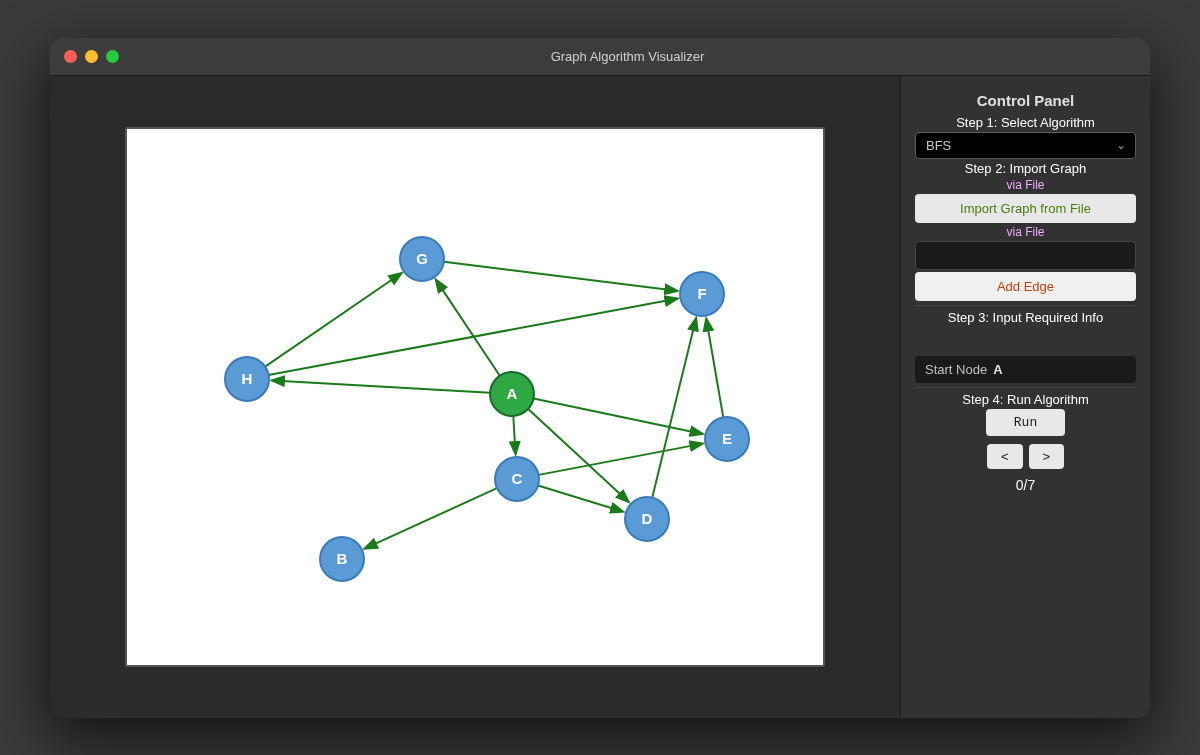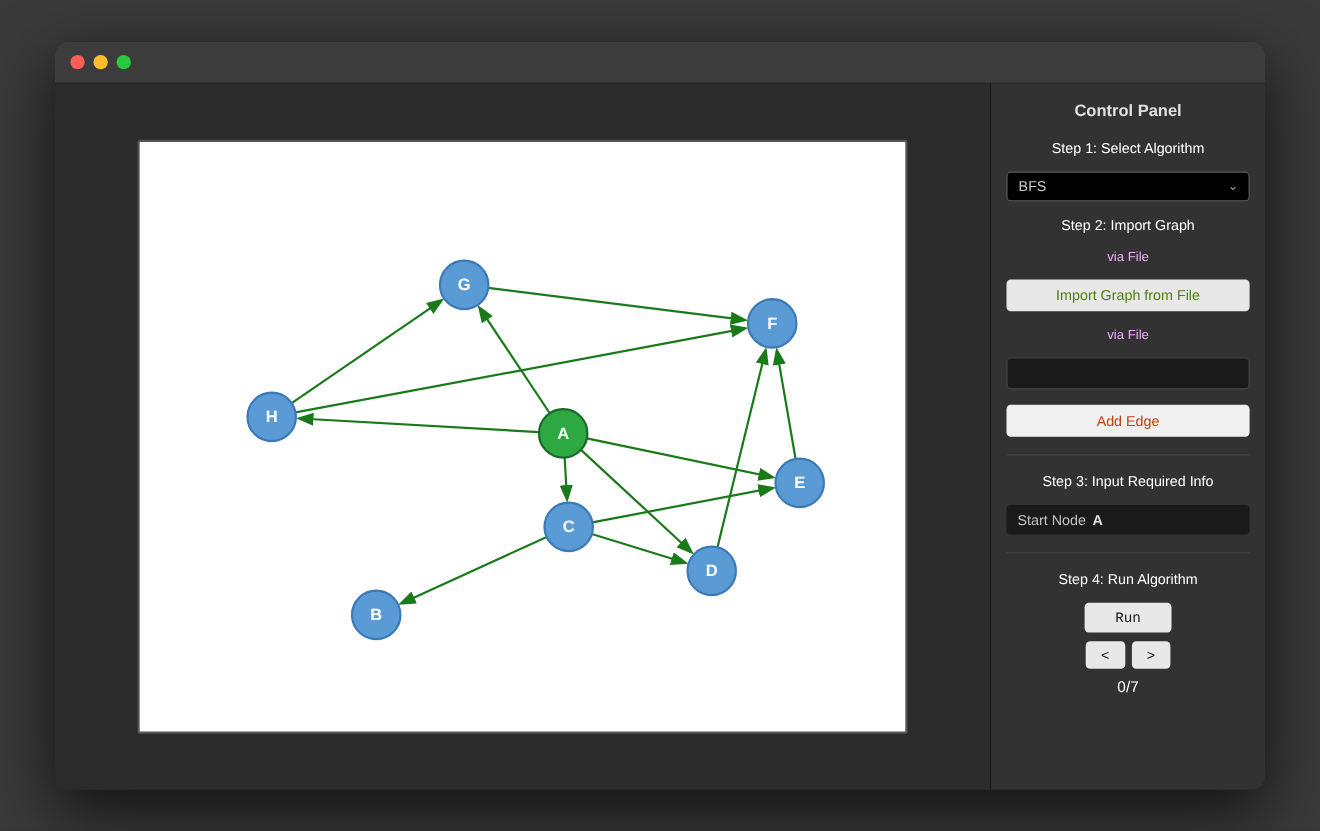--- a/index.html
+++ b/index.html
@@ -90,21 +90,21 @@
     }
 
     
     .control-panel {
       width: 250px;
       background: #323232;
       border-left: 1px solid #1a1a1a;
       padding: 16px 14px;
       display: flex;
       flex-direction: column;
-      gap: 14px;
+      gap: 2px;
       overflow-y: auto;
     }
 
     .panel-title {
       color: #e0e0e0;
       font-size: 15px;
       font-weight: 600;
       text-align: center;
       margin-bottom: 4px;
     }
@@ -191,20 +191,21 @@
       margin: 2px 0;
     }
 
     .start-node-row {
       display: flex;
       align-items: center;
       background: #1a1a1a;
       border-radius: 4px;
       padding: 6px 10px;
       gap: 6px;
+      margin-top: 29px;
     }
 
     .start-node-label {
       color: #c0c0c0;
       font-size: 13px;
     }
 
     .start-node-value {
       color: #e0e0e0;
       font-size: 13px;
@@ -255,20 +256,21 @@
 <body>
 
 <div class="window">
 
   <div class="titlebar">
     <div class="traffic-lights">
       <div class="tl tl-red"></div>
       <div class="tl tl-yellow"></div>
       <div class="tl tl-green"></div>
     </div>
+    <div class="title-text">Graph Algorithm Visualizer</div>
   </div>
 
   <div class="content">
 
     <div class="graph-area">
       <div class="graph-canvas">
         <svg id="graph-svg">
 
         <defs>
     <marker id="arrow" markerWidth="8" markerHeight="8" refX="6" refY="3" orient="auto">

